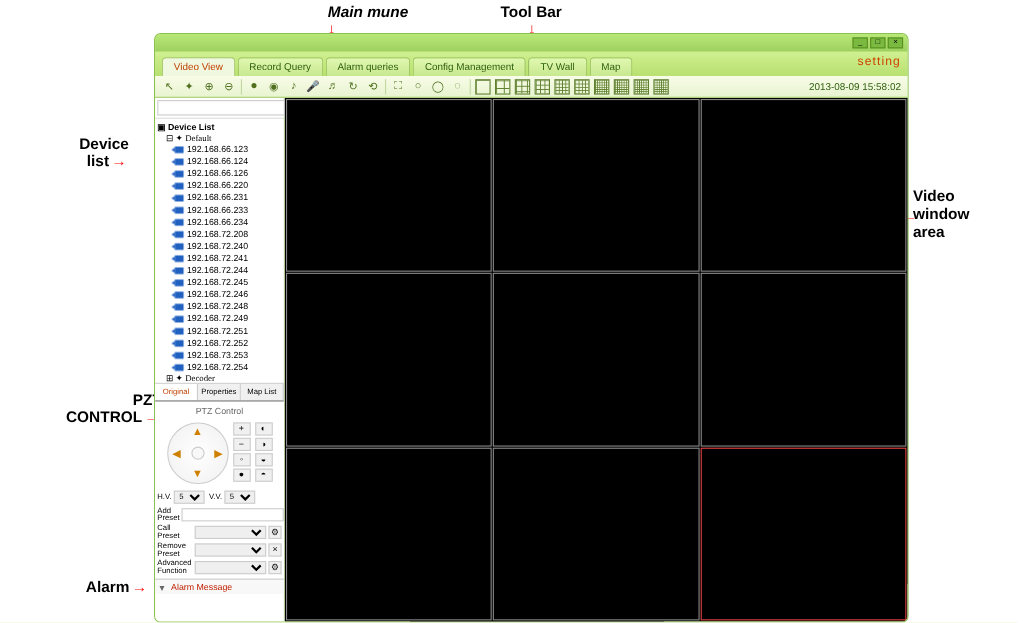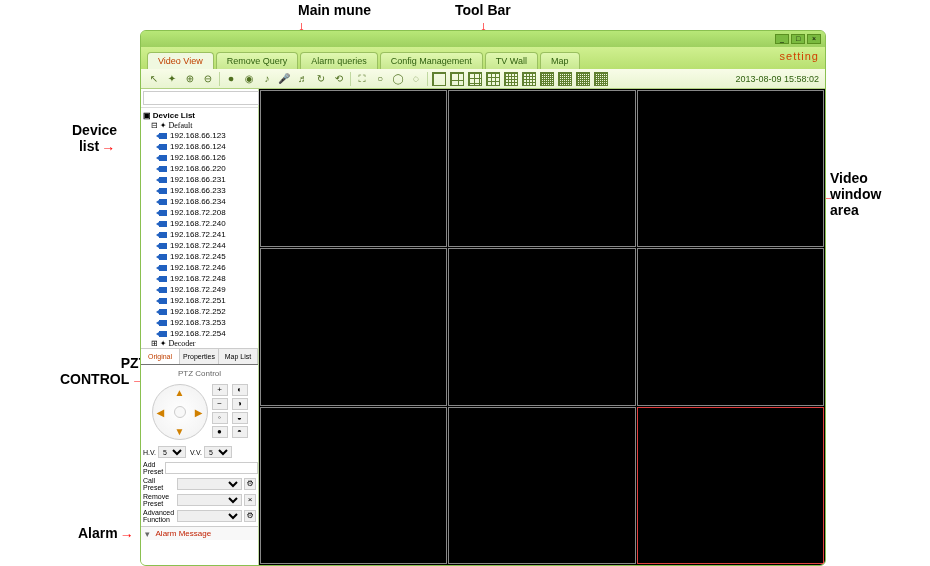--- a/index.html
+++ b/index.html
@@ -182,21 +182,21 @@
   }
   .video-cell {
     background: #000;
     border: 1px solid #888;
   }
   .video-cell.selected { border: 1px solid #e04040; }
 </style>
 </head>
 <body>
 
-<div class="callout" style="left:298px; top:2px;">
+<div class="callout" style="left:298px; top:2px;font-style:italic;">
   <span>Main mune</span>
 </div>
 <div class="callout" style="left:298px; top:18px; font-size:12px;">
   <span class="arrow-down">↓</span>
 </div>
 <div class="callout" style="left:455px; top:2px;">
   <span>Tool Bar</span>
 </div>
 <div class="callout" style="left:480px; top:18px; font-size:12px;">
   <span class="arrow-down">↓</span>
@@ -213,21 +213,21 @@
 
 <div class="app">
   <div class="titlebar">
     <div class="win-btn">_</div>
     <div class="win-btn">□</div>
     <div class="win-btn">×</div>
   </div>
 
   <div class="menubar">
     <div class="menu-tab active">Video View</div>
-    <div class="menu-tab">Remove Query</div>
+    <div class="menu-tab">Record Query</div>
     <div class="menu-tab">Alarm queries</div>
     <div class="menu-tab">Config Management</div>
     <div class="menu-tab">TV Wall</div>
     <div class="menu-tab">Map</div>
     <div class="setting-label">setting</div>
   </div>
 
   <div class="toolbar">
     <div class="tool-icon">↖</div>
     <div class="tool-icon">✦</div>

